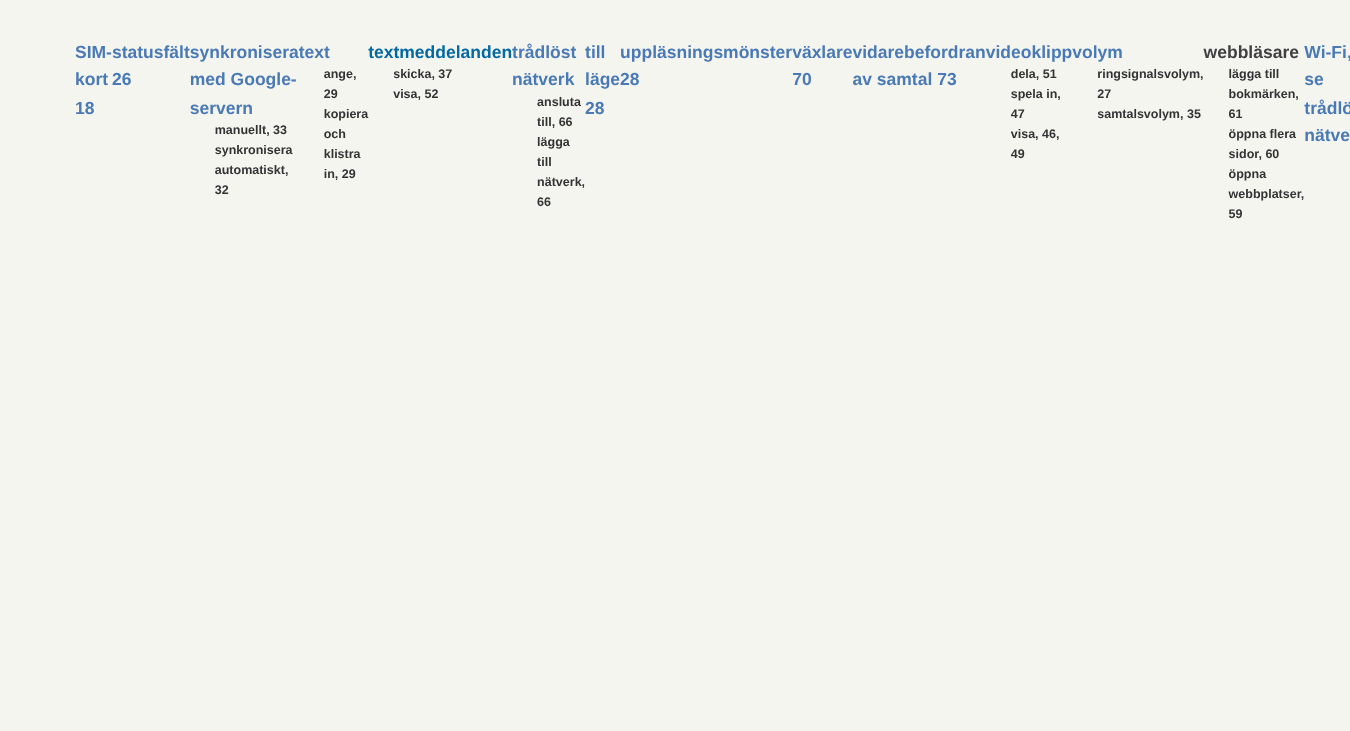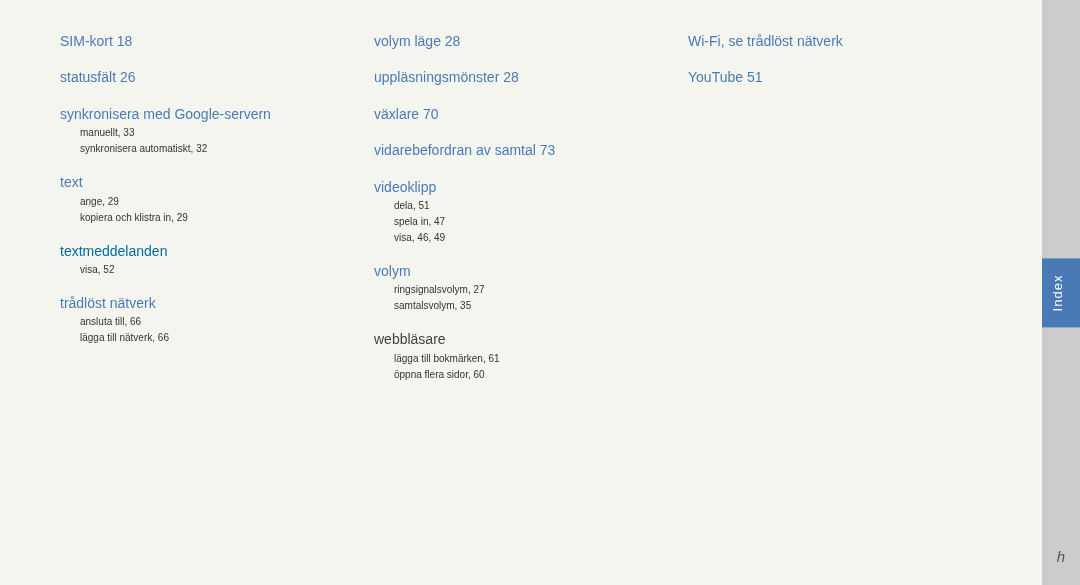--- a/index.html
+++ b/index.html
@@ -22,22 +22,22 @@
     .main-content {
       flex: 1;
       display: flex;
       padding: 30px 40px 30px 60px;
       gap: 0;
     }
 
     .column {
       flex: 1;
       display: flex;
-      flex-direction: column;
       gap: 0;
+      font-weight: bold;
     }
 
     .index-heading {
       color: #4a7ab5;
       font-size: 14px;
       line-height: 1.6;
       display: block;
     }
 
     .index-subentry {
@@ -103,32 +103,33 @@
         <span class="index-subentry">manuellt, 33</span>
         <span class="index-subentry">synkronisera automatiskt, 32</span>
       </div>
       <div class="index-group">
         <span class="index-heading"><a href="#" style="color: rgb(74, 122, 181); text-decoration: none;">text</a></span>
         <span class="index-subentry">ange, 29</span>
         <span class="index-subentry">kopiera och klistra in, 29</span>
       </div>
       <div class="index-group">
         <span class="index-heading"><a href="#" style="color: #0369a1; text-decoration: none;">textmeddelanden</a></span>
+        <span class="index-subentry">skicka, 37</span>
         <span class="index-subentry">visa, 52</span>
       </div>
       <div class="index-group">
         <span class="index-heading"><a href="#" style="color: rgb(74, 122, 181); text-decoration: none;">trådlöst nätverk</a></span>
         <span class="index-subentry">ansluta till, 66</span>
         <span class="index-subentry">lägga till nätverk, 66</span>
       </div>
     </div>
 
   <div class="column" id="col2-container">
   <div class="index-group">
-        <span class="index-heading"><a href="#" style="color: rgb(74, 122, 181); text-decoration: none;">volym läge</a> 28</span>
+        <span class="index-heading"><a href="#" style="color: rgb(74, 122, 181); text-decoration: none;">till läge</a> 28</span>
       </div>
       <div class="index-group">
         <span class="index-heading"><a href="#" style="color: rgb(74, 122, 181); text-decoration: none;">uppläsningsmönster</a> 28</span>
       </div>
       <div class="index-group">
         <span class="index-heading"><a href="#" style="color: rgb(74, 122, 181); text-decoration: none;">växlare</a> 70</span>
       </div>
       <div class="index-group">
         <span class="index-heading"><a href="#" style="color: rgb(74, 122, 181); text-decoration: none;">vidarebefordran av samtal</a> 73</span>
       </div>
@@ -140,20 +141,21 @@
       </div>
       <div class="index-group">
         <span class="index-heading"><a href="#" style="color: rgb(74, 122, 181); text-decoration: none;">volym</a></span>
         <span class="index-subentry">ringsignalsvolym, 27</span>
         <span class="index-subentry">samtalsvolym, 35</span>
       </div>
       <div class="index-group">
         <span class="index-heading"><a href="#" style="color: #404040; text-decoration: none;">webbläsare</a></span>
         <span class="index-subentry">lägga till bokmärken, 61</span>
         <span class="index-subentry">öppna flera sidor, 60</span>
+        <span class="index-subentry">öppna webbplatser, 59</span>
       </div>
     </div>
 
   <div class="column" id="col3-container">
   <div class="index-group">
         <span class="index-heading"><a href="#" style="color: rgb(74, 122, 181); text-decoration: none;">Wi-Fi, se trådlöst nätverk</a></span>
       </div>
       <div class="index-group">
         <span class="index-heading"><a href="#" style="color: rgb(74, 122, 181); text-decoration: none;">YouTube</a> 51</span>
       </div>

